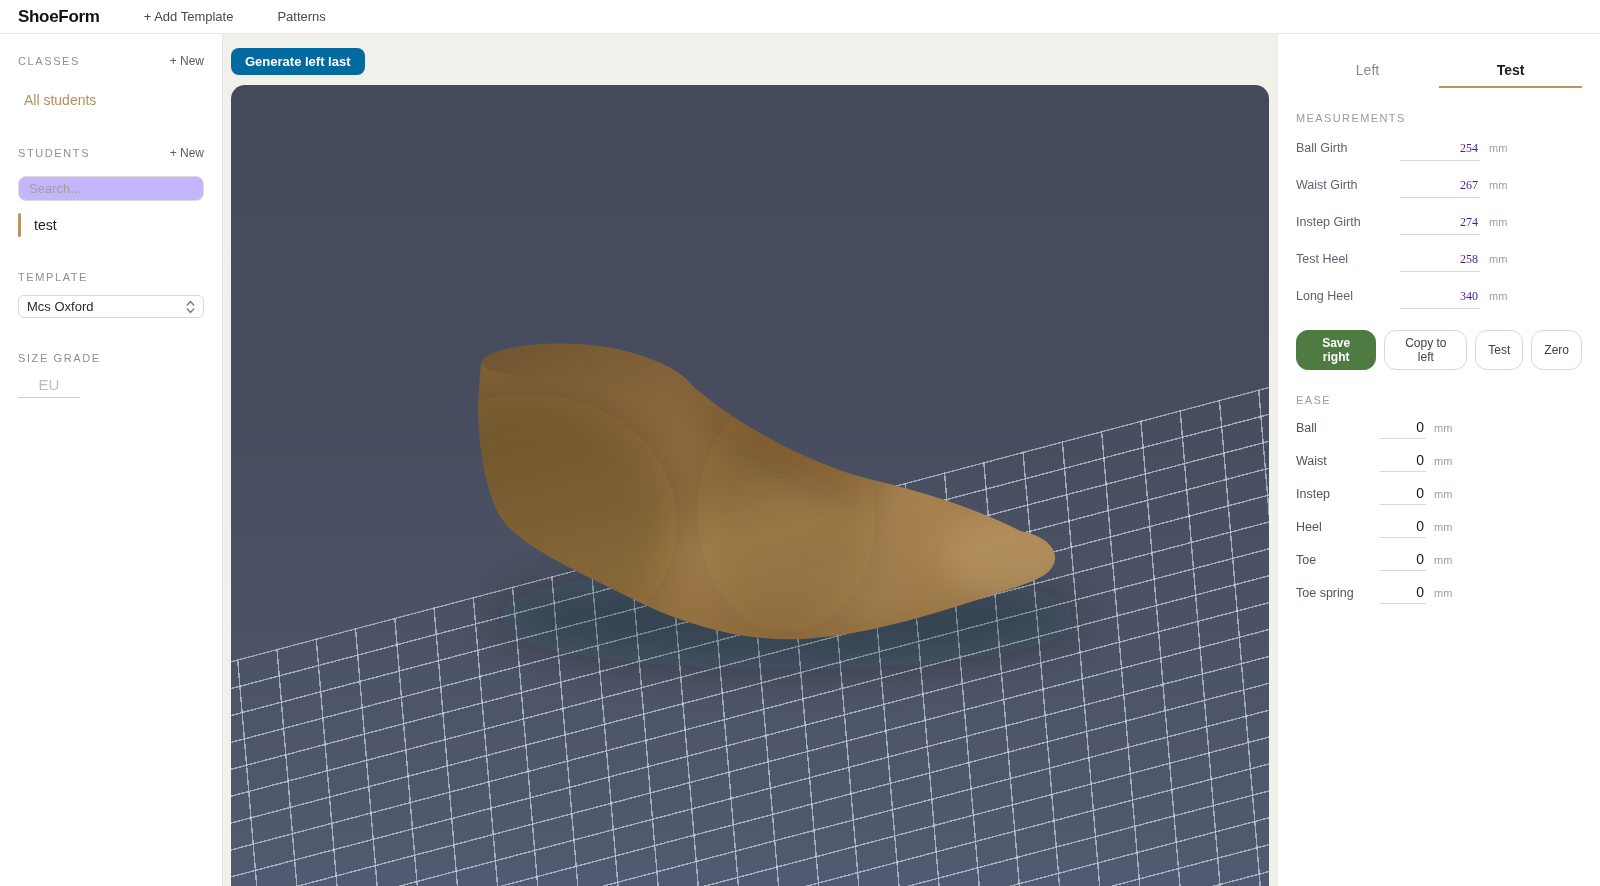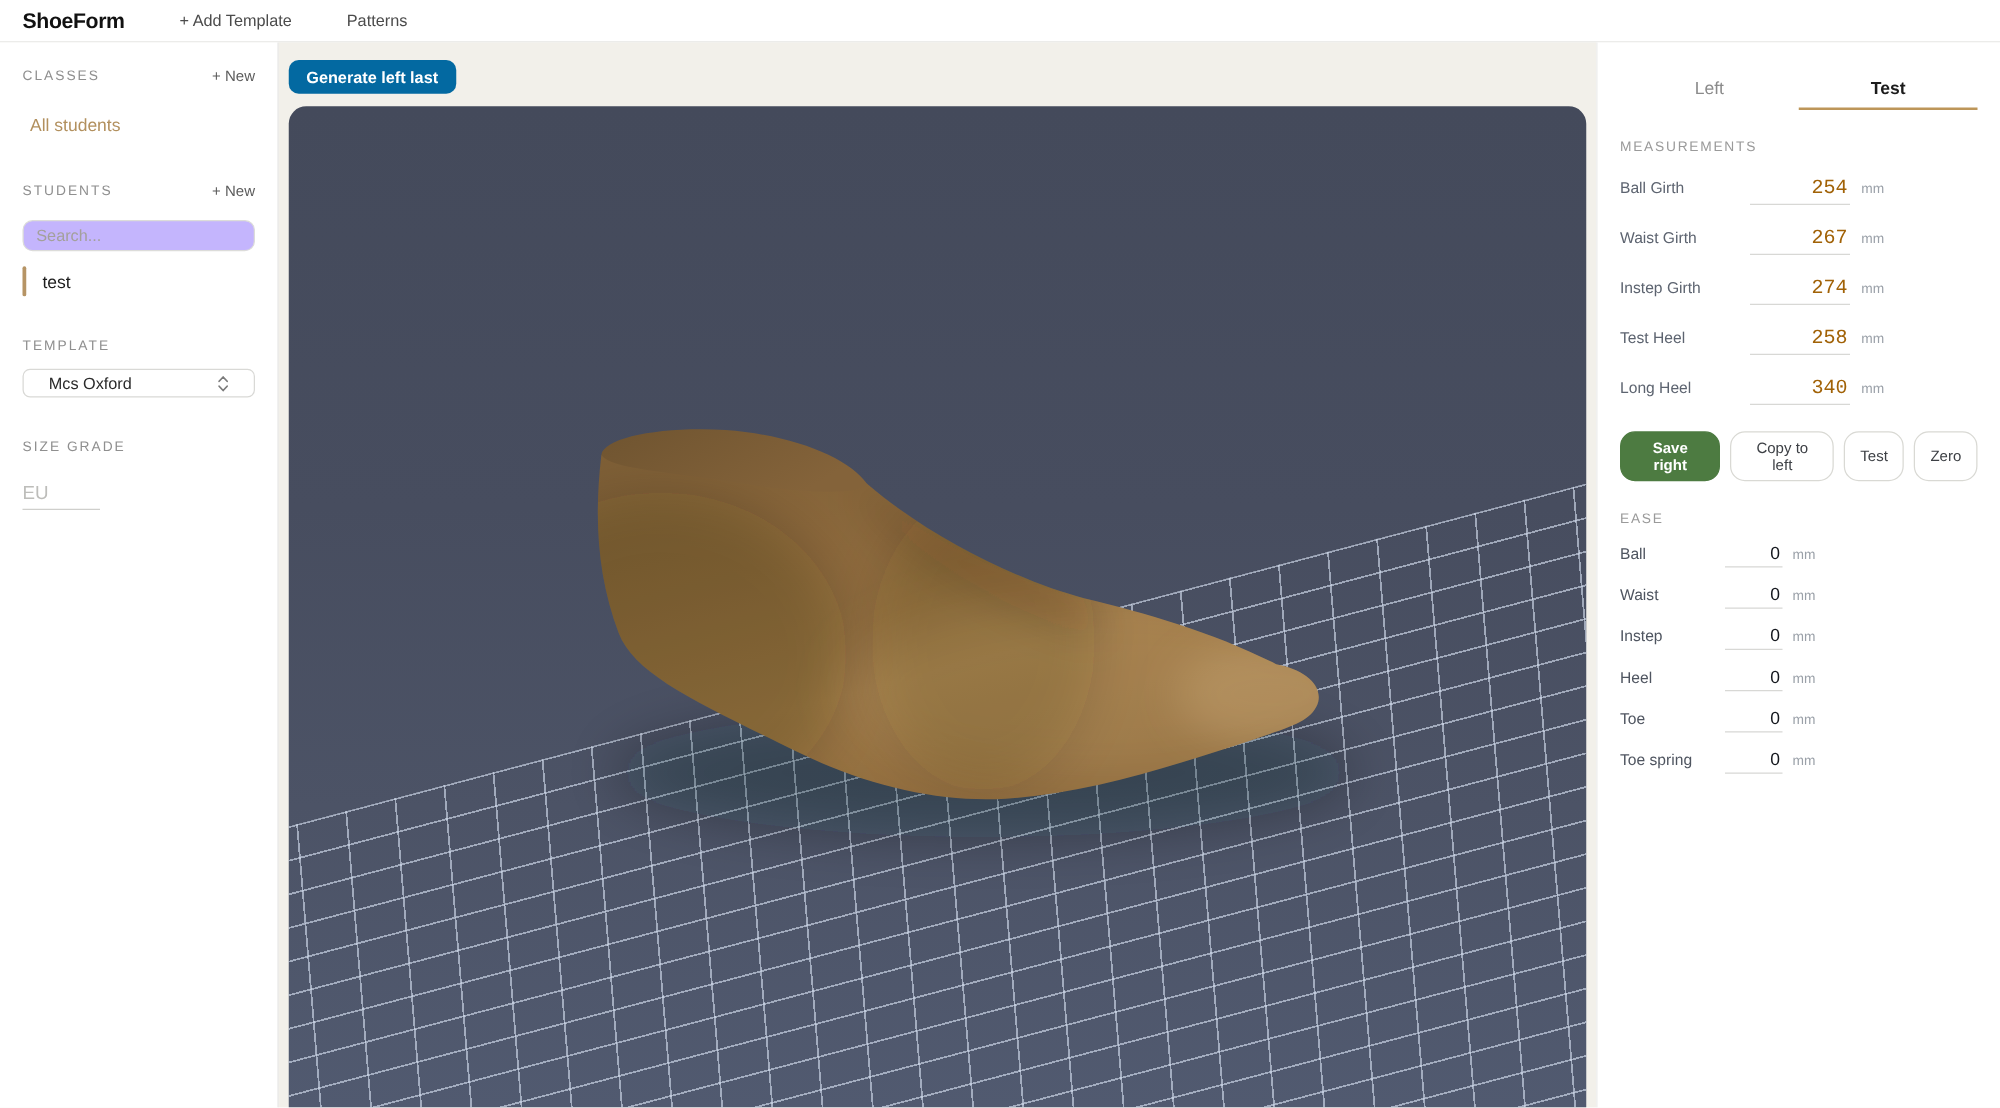--- a/index.html
+++ b/index.html
@@ -26,25 +26,25 @@
     background:#c4b5fd; border-radius:8px; padding:0 10px; font-size:13px; color:#333;
     font-family:inherit; }
   .search::placeholder { color:#a3a09b; }
   .student-row { margin-top:12px; display:flex; align-items:center; gap:13px;
     cursor:pointer; }
   .student-accent { width:3px; height:24px; border-radius:2px; background:#b69465; }
   .student-name { font-size:14px; color:#1d1d1d; }
   .template-sec { margin-top:34px; }
   .select { margin-top:12px; width:100%; height:23px; border:1px solid #d9d9d6;
     border-radius:6px; background:#fff; display:flex; align-items:center;
-    padding:0 20px; font-size:13px; color:#2b2b2b; cursor:pointer; }
+    padding:0 8px; font-size:13px; color:#2b2b2b; cursor:pointer; }
   .select .lbl { flex:1; }
   .grade-sec { margin-top:34px; }
-  .grade-input { margin-top:20px; margin-left:0; width:62px; border:none;
-    border-bottom:1px solid #cfcfcc; font-size:15px; color:#555; text-align:left;
+  .grade-input { margin-top:10px; margin-left:0; width:62px; border:none;
+    border-bottom:1px solid #cfcfcc; font-size:15px; color:#555; text-align:center;
     padding:2px 0 4px 0; background:transparent; font-family:inherit; }
   .grade-input::placeholder { color:#bdbdba; }
 
   
   .main { flex:1; background:#f2f0ea; padding:14px 8px 0 8px;
     display:flex; flex-direction:column; }
   .gen-btn { align-self:flex-start; background:#0369a1; color:#fff; font-weight:700;
     font-size:13px; border:none; border-radius:8px; padding:6px 14px; cursor:pointer;
     font-family:inherit; }
   .viewport { margin-top:10px; flex:1; border-radius:14px 14px 0 0; position:relative;
@@ -62,22 +62,22 @@
     padding:24px 18px 0 18px; }
   .tabs { display:flex; }
   .tab { flex:1; text-align:center; font-size:14px; color:#8b8b8b; padding:4px 0 8px;
     border-bottom:2px solid transparent; cursor:pointer; }
   .tab.active { color:#1c1c1c; font-weight:700; border-bottom-color:#bd9659; }
   .p-sec-title { font-size:11px; letter-spacing:1.4px; color:#9a9a9a; font-weight:500;
     margin-top:24px; }
   .m-row { display:flex; align-items:baseline; margin-top:17px; }
   .m-row .lab { flex:1; font-size:12.5px; color:#5d6470; }
   .m-input { width:80px; border:none; border-bottom:1px solid #d8d8d5; background:transparent;
-    text-align:right; font-size:16px; color:#a16207; padding:0 2px 4px 0;
-    font-family:Liberation Mono, monospace; }
+    text-align:right; font-size:12px; color:#4c1d95; padding:0 2px 4px 0;
+    font-family:Liberation Serif, serif; }
   .m-unit { width:102px; padding-left:9px; font-size:11px; color:#9aa0a8; }
   .btn-row { display:flex; gap:8px; margin-top:21px; }
   .btn { font-size:12px; border-radius:12px; padding:5px 12px; cursor:pointer;
     font-family:inherit; background:#fff; border:1px solid #d9d9d4; color:#3d4045; }
   .btn.primary { background:#4d7b41; border-color:#4d7b41; color:#fff; font-weight:700; }
   .e-row { display:flex; align-items:baseline; margin-top:13px; }
   .e-row .lab { flex:1; font-size:12.5px; color:#4f5560; }
   .e-input { width:46px; border:none; border-bottom:1px solid #d8d8d5; background:transparent;
     text-align:right; font-size:14px; color:#15181e; padding:0 2px 3px 0;
     font-family:inherit; }

